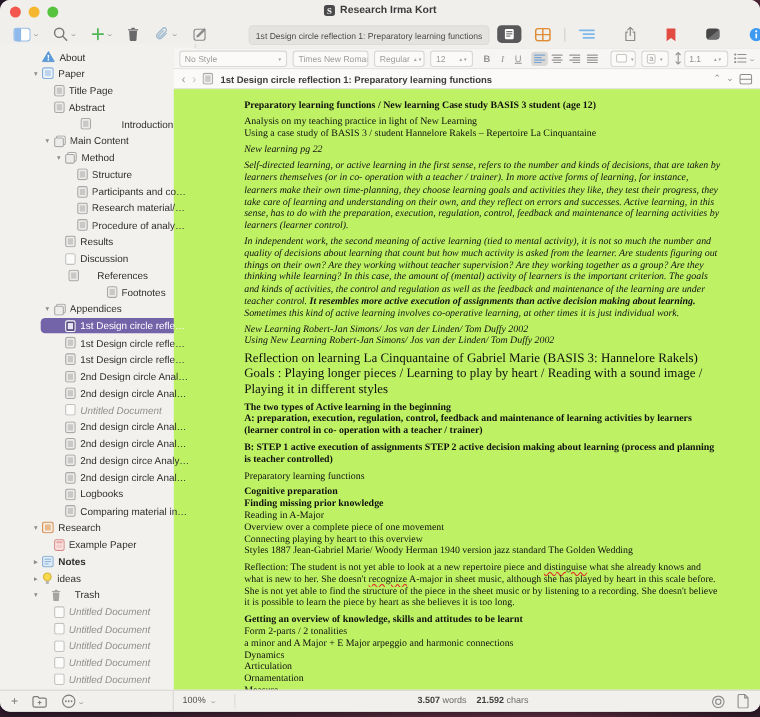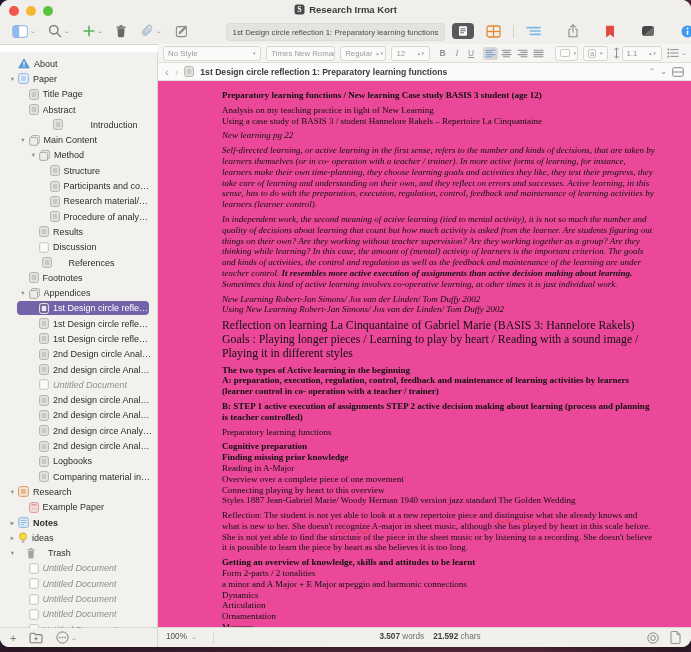--- a/index.html
+++ b/index.html
@@ -19,21 +19,21 @@
   .tb-left{position:absolute;left:12px;top:2px;display:flex;align-items:center;gap:13px;height:18px;}
   .tchev{font-size:6.5px;color:#9a9a9a;transform:scaleX(1.4);}
   .pill{position:absolute;left:226px;top:3px;width:217px;height:16px;background:#e5e3e0;border:1px solid #dddbd8;
     border-radius:4px;font-size:7.8px;color:#4c4c4c;display:flex;align-items:center;justify-content:center;
     white-space:nowrap;overflow:hidden;}
   .tb-right{position:absolute;left:452px;top:2px;display:flex;align-items:center;gap:12px;height:18px;}
   .darkbtn{background:#59595b;border-radius:4px;width:22px;height:16px;display:flex;align-items:center;justify-content:center;}
   .vsep{width:1px;height:13px;background:#d2d0cd;}
   .ic{display:inline-flex;align-items:center;justify-content:center;line-height:0;}
   
-  .sidebar{position:absolute;left:0;top:52px;width:157px;bottom:19px;background:#f2f1ee;border-right:1px solid #d8d6d3;overflow:hidden;}
+  .sidebar{position:absolute;left:0;top:40px;width:157px;bottom:19px;background:#f2f1ee;border-right:1px solid #d8d6d3;overflow:hidden;padding-left:20px;}
   #tree{padding-top:4px;}
   .srow{position:relative;height:15.3px;display:flex;align-items:center;font-size:9px;color:#2e2e2e;white-space:nowrap;}
   .srow .chsl{width:11px;flex:none;font-size:6.5px;color:#8d8d8d;text-align:center;z-index:1;}
   .srow .ic{flex:none;margin-right:4px;z-index:1;}
   .srow .lbl{overflow:hidden;text-overflow:clip;z-index:1;}
   .srow.it .lbl{font-style:italic;color:#8f8f8f;}
   .srow.sel::before{content:"";position:absolute;left:17px;right:8px;top:0;bottom:1px;background:var(--selection,#7363a9);border-radius:4px;}
   .srow.sel .lbl{color:#fff;font-weight:400;}
   .srow.sel .chsl{color:#e8e4f4;}
   
@@ -49,21 +49,21 @@
   .spc{display:flex;align-items:center;gap:2px;color:#8f8f8f;}
   
   .edhdr{position:absolute;left:158px;top:63px;right:0;height:17px;background:#fbfaf9;border-bottom:1px solid #e5e3e1;
     display:flex;align-items:center;padding:0 7px;gap:6px;font-size:8.6px;color:#8a8a8a;}
   .edhdr .nav{font-size:11px;line-height:10px;color:#9a9a9a;}
   .edhdr .nav.dis{color:#c4c4c2;}
   .edtitle{font-weight:700;color:#3c3c3c;white-space:nowrap;overflow:hidden;flex:1;}
   .edhdr .right{display:flex;align-items:center;gap:5px;}
   .edhdr .ud2{font-size:8px;color:#8a8a8a;}
   
-  .doc{position:absolute;left:158px;top:81px;right:0;bottom:19px;background:#ec4899;overflow:hidden;
+  .doc{position:absolute;left:158px;top:81px;right:0;bottom:19px;background:#bef264;overflow:hidden;
     font-family:"Liberation Serif",serif;font-size:9px;line-height:10.8px;color:#101010;
     padding:9px 36px 0 64px;}
   .pb{margin:0 0 4px 0;}
   .pb.bold{font-weight:700;}
   .pb.italic{font-style:italic;}
   .pb.big{font-size:11.8px;line-height:13.8px;}
   .sb{font-weight:700;}
   .si{}
   .sq{text-decoration:underline;text-decoration-style:wavy;text-decoration-color:var(--squiggle,#e0352b);text-decoration-thickness:1px;text-underline-offset:1px;}
   
@@ -352,21 +352,21 @@
         <div class="srow" style="padding-left: 17.5px; gap: 13px;">
           <span class="chsl"></span>
           <span class="ic">
             <svg width="10" height="11" viewBox="0 0 10 11">
               <rect x="0.7" y="0.7" width="8.6" height="9.6" rx="1.6" fill="#ececea" stroke="#a9a8a6"></rect>
               <rect x="2.6" y="2.7" width="4.8" height="5.6" fill="#c9c8c6"></rect>
             </svg>
           </span>
           <span class="lbl">References</span>
         </div>
-        <div class="srow" style="padding-left: 17.5px;">
+        <div class="srow" style="padding-left: 17.5px; margin-left: 48px;">
           <span class="chsl"></span>
           <span class="ic">
             <svg width="10" height="11" viewBox="0 0 10 11">
               <rect x="0.7" y="0.7" width="8.6" height="9.6" rx="1.6" fill="#ececea" stroke="#a9a8a6"></rect>
               <rect x="2.6" y="2.7" width="4.8" height="5.6" fill="#c9c8c6"></rect>
             </svg>
           </span>
           <span class="lbl">Footnotes</span>
         </div>
         <div class="srow" style="padding-left: 17.5px;">

